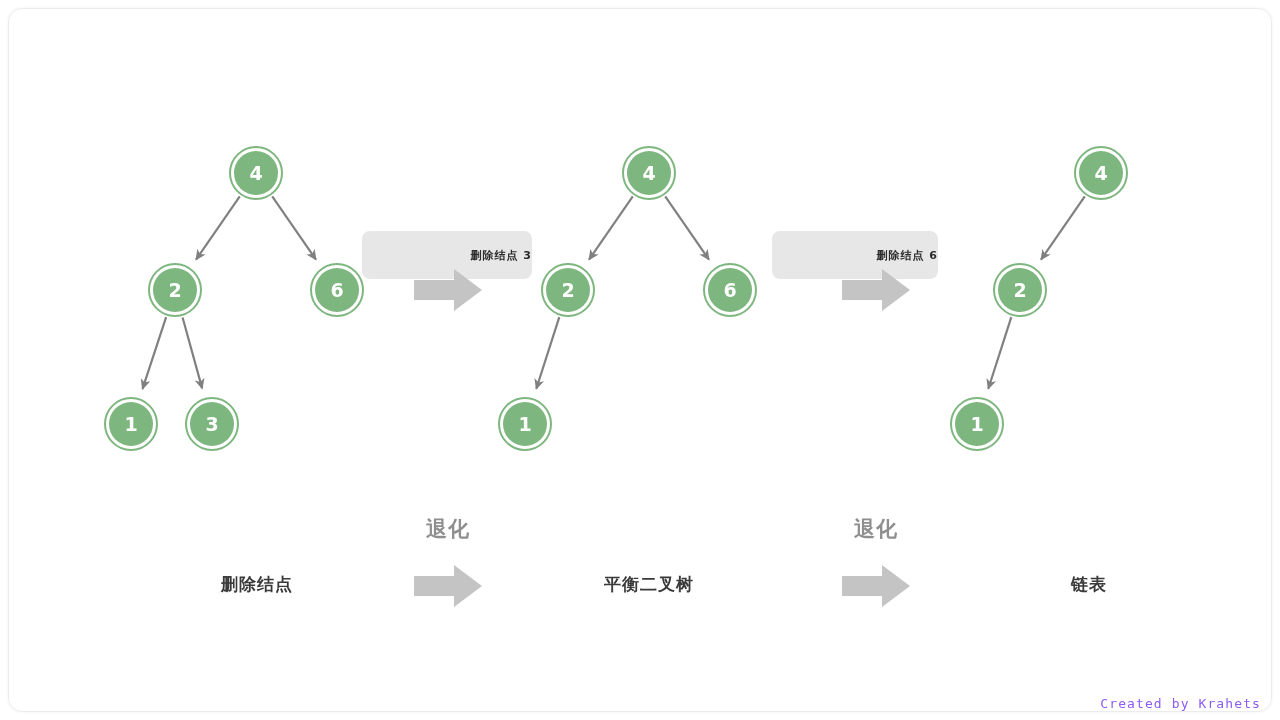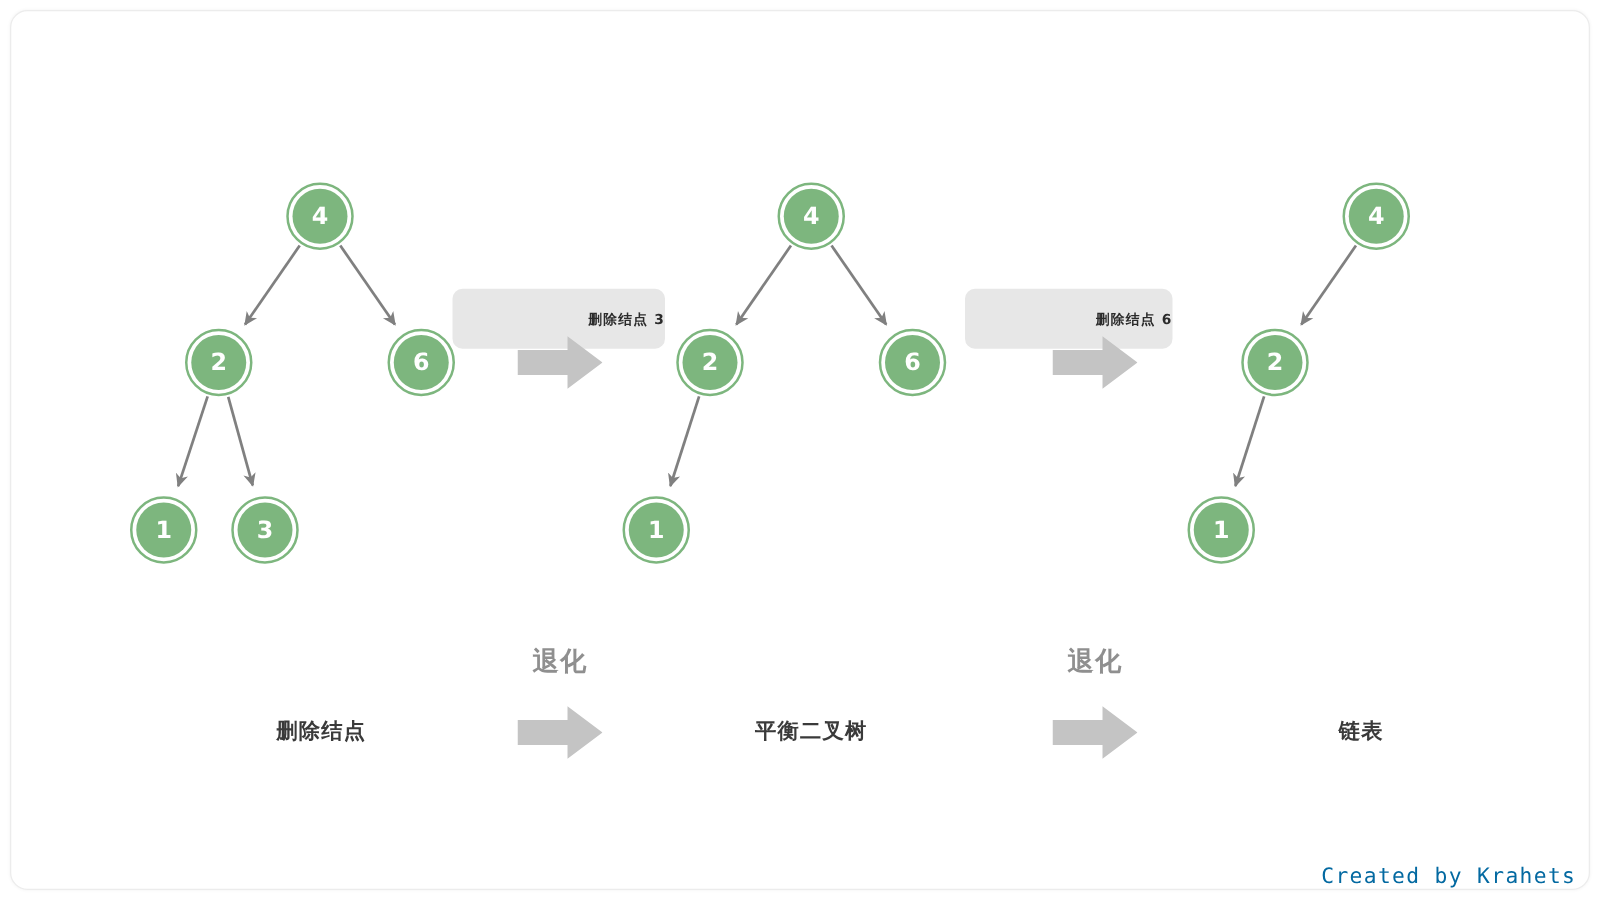--- a/index.html
+++ b/index.html
@@ -77,22 +77,22 @@
   .node-text {
     font-family: "DejaVu Sans", "Liberation Sans", sans-serif;
     font-size: 19px;
     font-weight: 600;
     fill: #ffffff;
   }
   #credit {
     position: absolute;
     right: 28px;
     bottom: 18px;
-    color: #0369a1;
-    font-size: 17px;
+    color: #8b5cf6;
+    font-size: 13px;
     letter-spacing: 1.1px;
     font-family: "DejaVu Sans Mono", "Liberation Mono", monospace;
     white-space: nowrap;
   }
 </style>
 </head>
 <body>
 
 <div id="card">
   <div id="stage">

